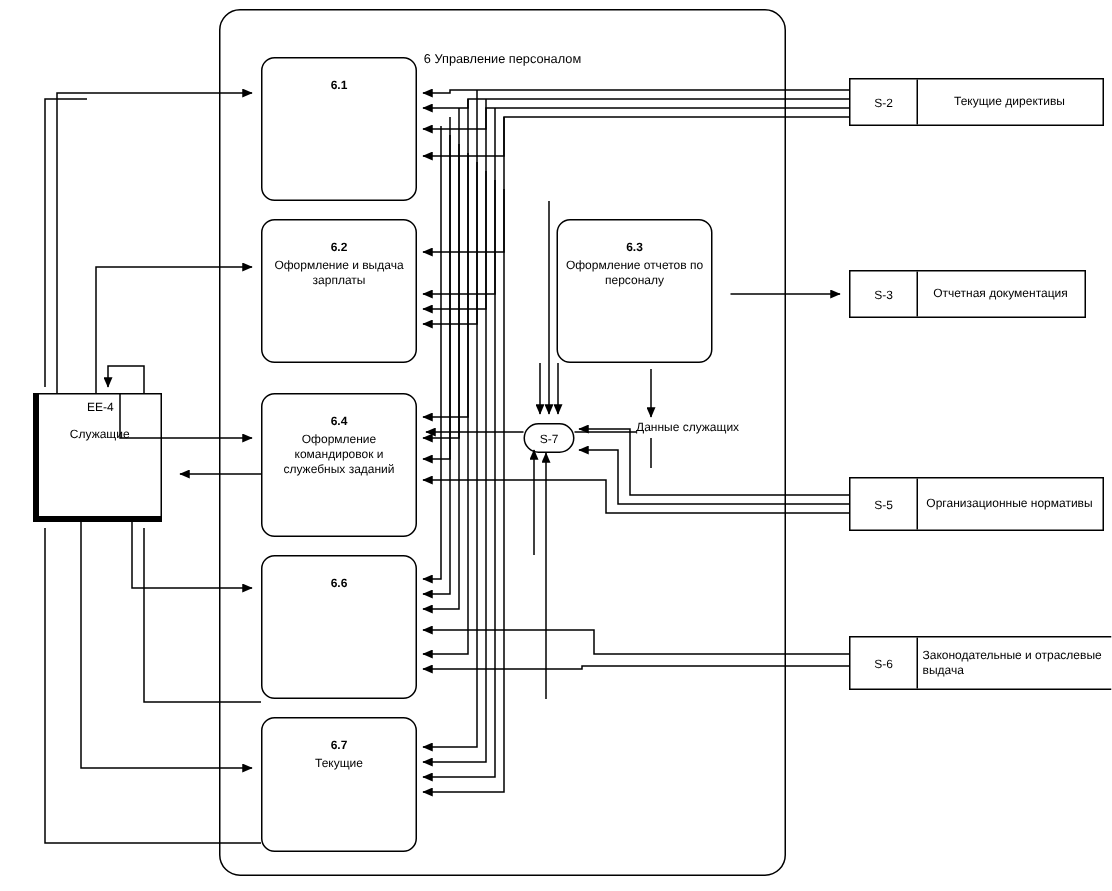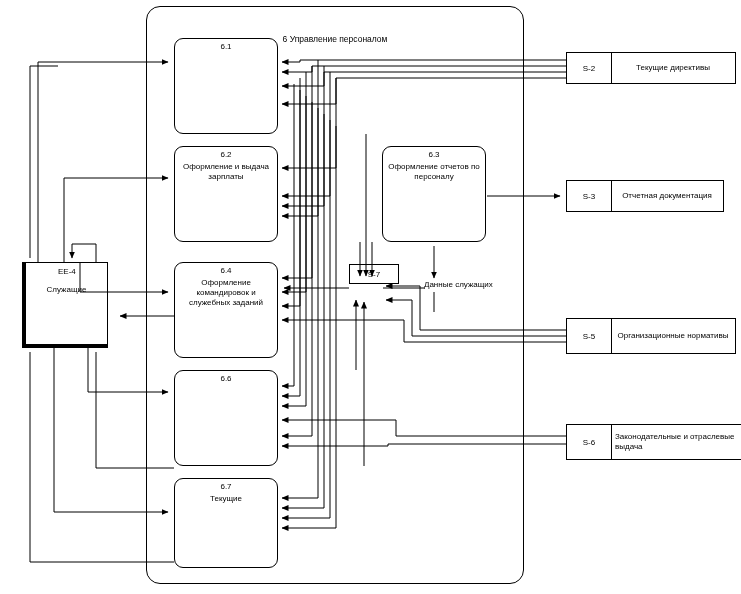--- a/index.html
+++ b/index.html
@@ -23,22 +23,23 @@
     text-align: center;
     color: #000;
   }
   .proc {
     border-radius: 9px;
     font-size: 8px;
     line-height: 1.25;
   }
   .proc .num {
     display: block;
-    margin-top: 3px;
-    font-size: 8px;
+    margin-top: 13px;
+    font-size: 8px;
+    font-weight: bold;
   }
   .proc .ttl {
     display: block;
     margin-top: 2px;
     padding: 0 3px;
     font-size: 8px;
   }
   .outer {
     border: 1px solid #000;
     border-radius: 14px;
@@ -152,40 +153,40 @@
 
   <div class="box proc" style="left:174px; top:38px; width:104px; height:96px;">
     <span class="num">6.1</span>
   </div>
 
   <div class="box proc" style="left:174px; top:146px; width:104px; height:96px;">
     <span class="num">6.2</span>
     <span class="ttl">Оформление и выдача зарплаты</span>
   </div>
 
-  <div class="box proc" style="left:382px; top:146px; width:104px; height:96px;">
+  <div class="box proc" style="left:371px; top:146px; width:104px; height:96px;">
     <span class="num">6.3</span>
     <span class="ttl">Оформление отчетов по персоналу</span>
   </div>
 
   <div class="box proc" style="left:174px; top:262px; width:104px; height:96px;">
     <span class="num">6.4</span>
     <span class="ttl">Оформление командировок и служебных заданий</span>
   </div>
 
   <div class="box proc" style="left:174px; top:370px; width:104px; height:96px;">
     <span class="num">6.6</span>
   </div>
 
   <div class="box proc" style="left:174px; top:478px; width:104px; height:90px;">
     <span class="num">6.7</span>
     <span class="ttl">Текущие</span>
   </div>
 
-  <div class="small-node" style="left:349px; top:264px; width:50px; height:20px;">
+  <div class="small-node" style="left:349px; top:282px; width:34px; height:20px;border-radius:10px;">
     <span>S-7</span>
   </div>
   <div class="flowlabel" style="left:424px; top:280px;">Данные служащих</div>
 
   <div class="ext" style="left:22px; top:262px; width:86px; height:86px;">
     <span class="code">EE-4</span>
     <span class="nm">Служащие</span>
   </div>
 
   <div class="store" style="left:566px; top:52px; width:170px; height:32px;">

